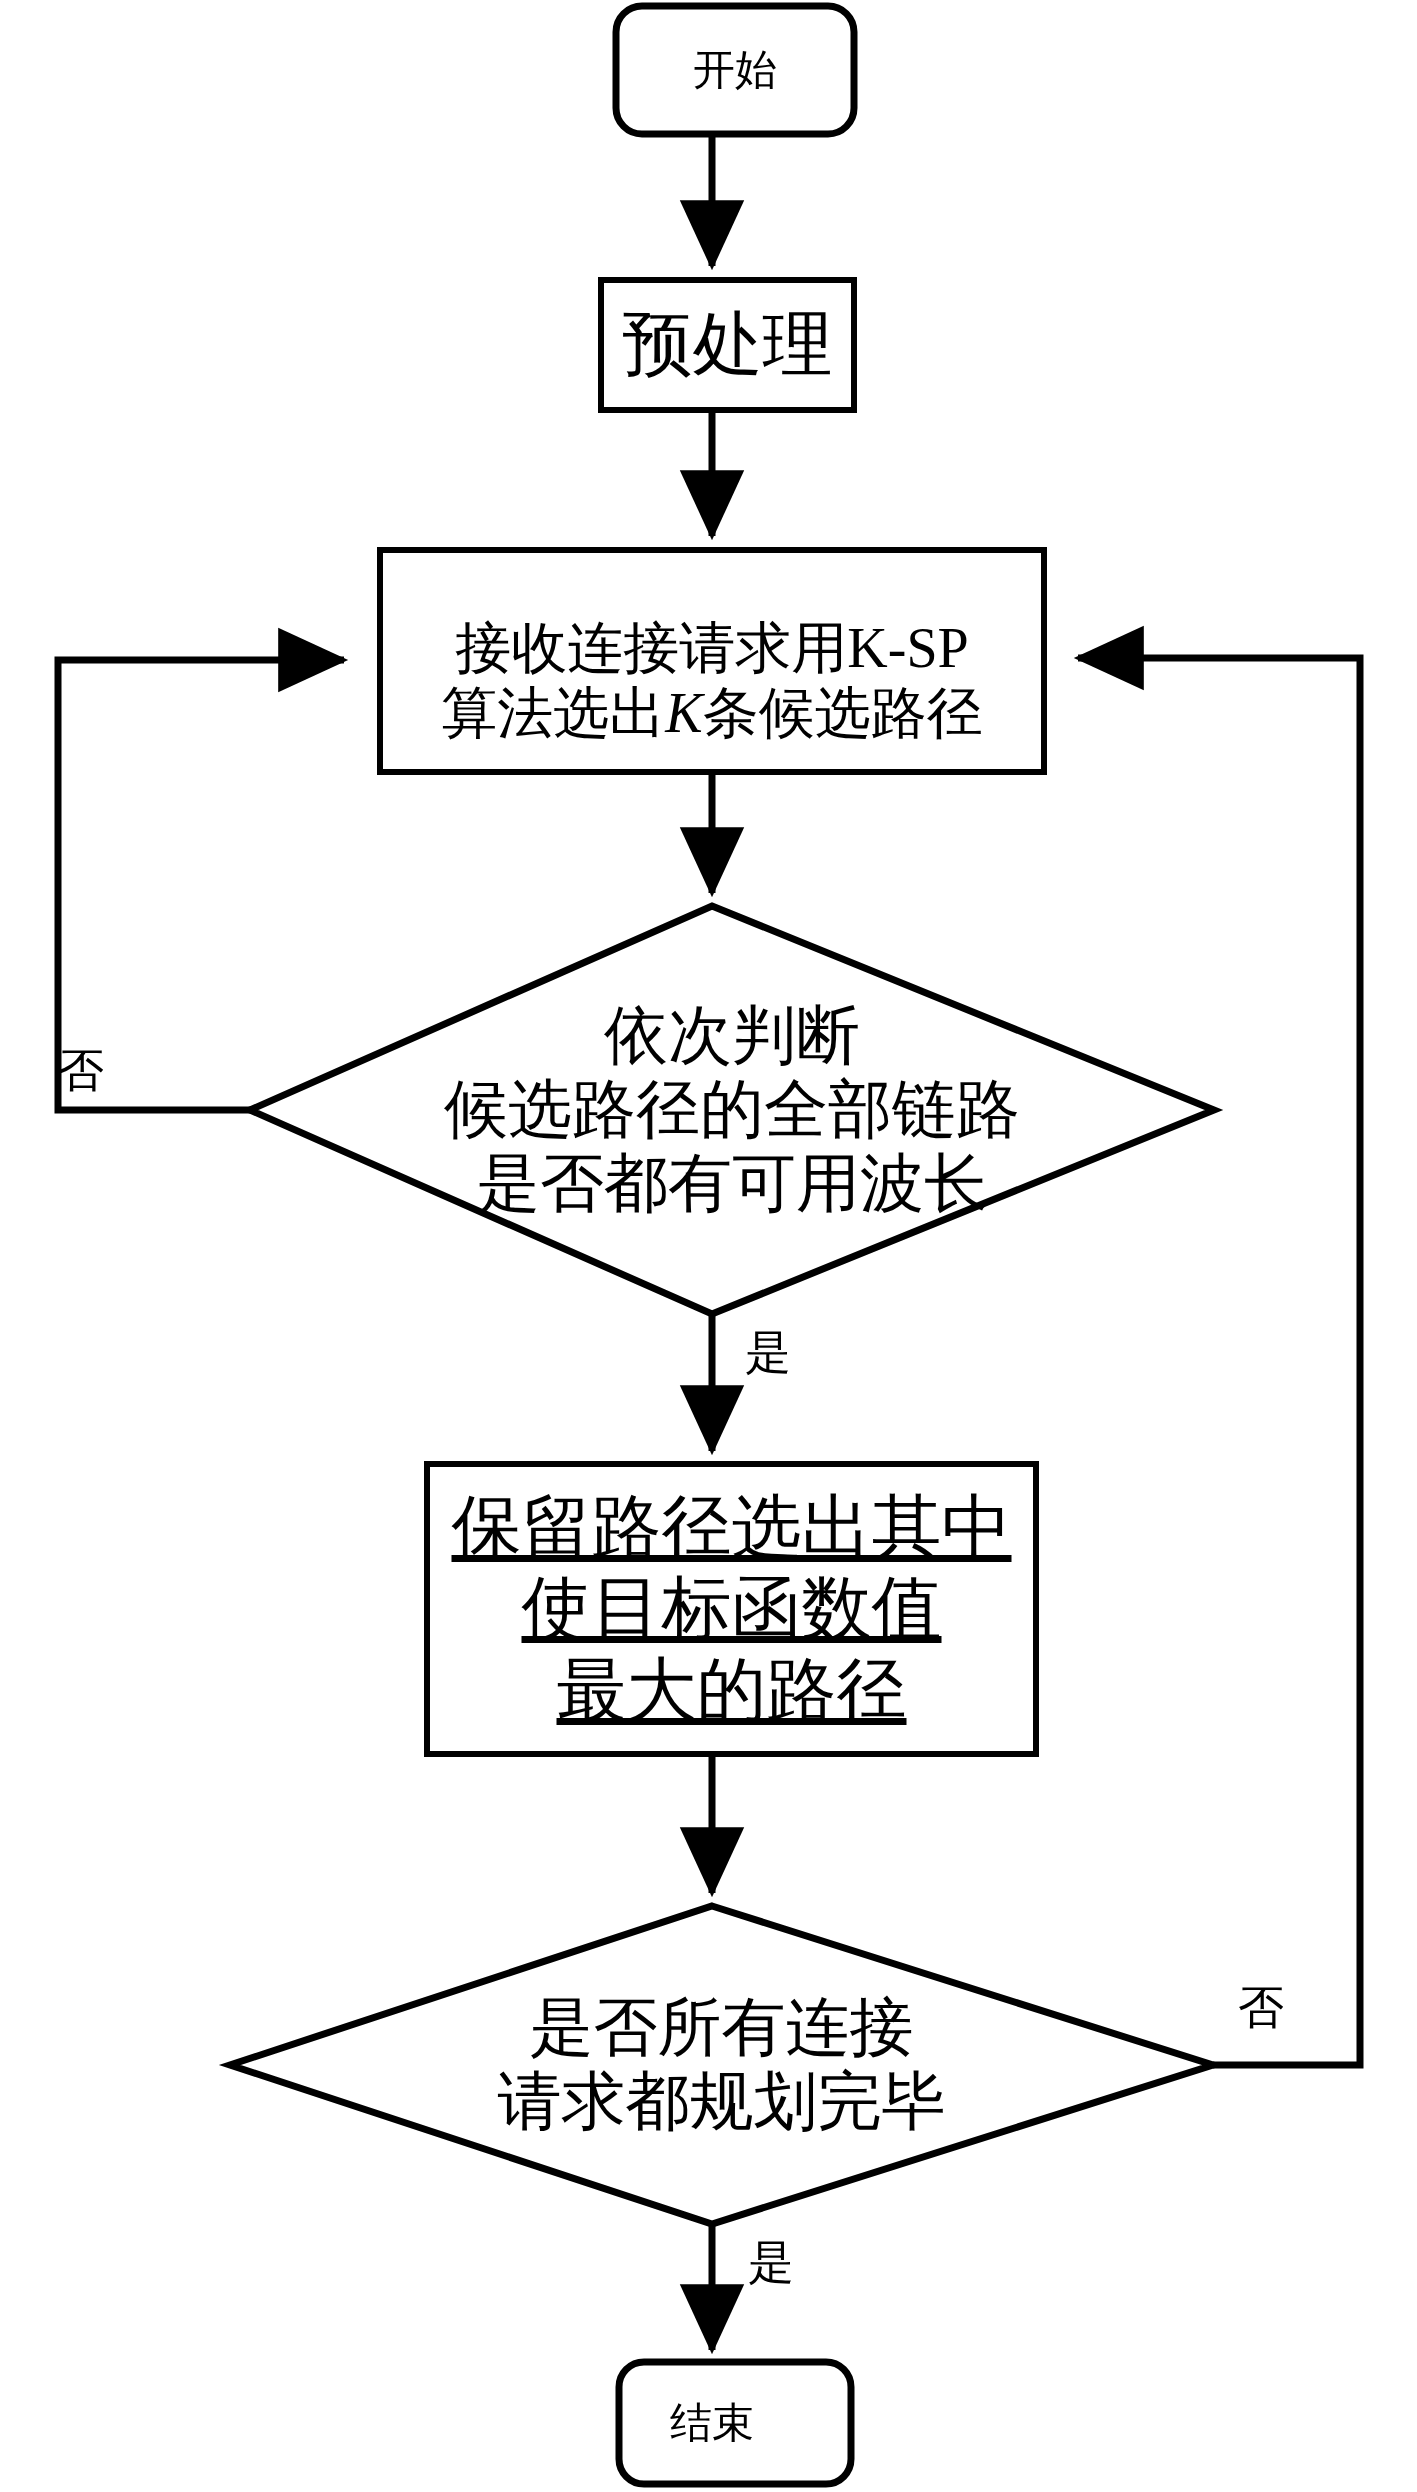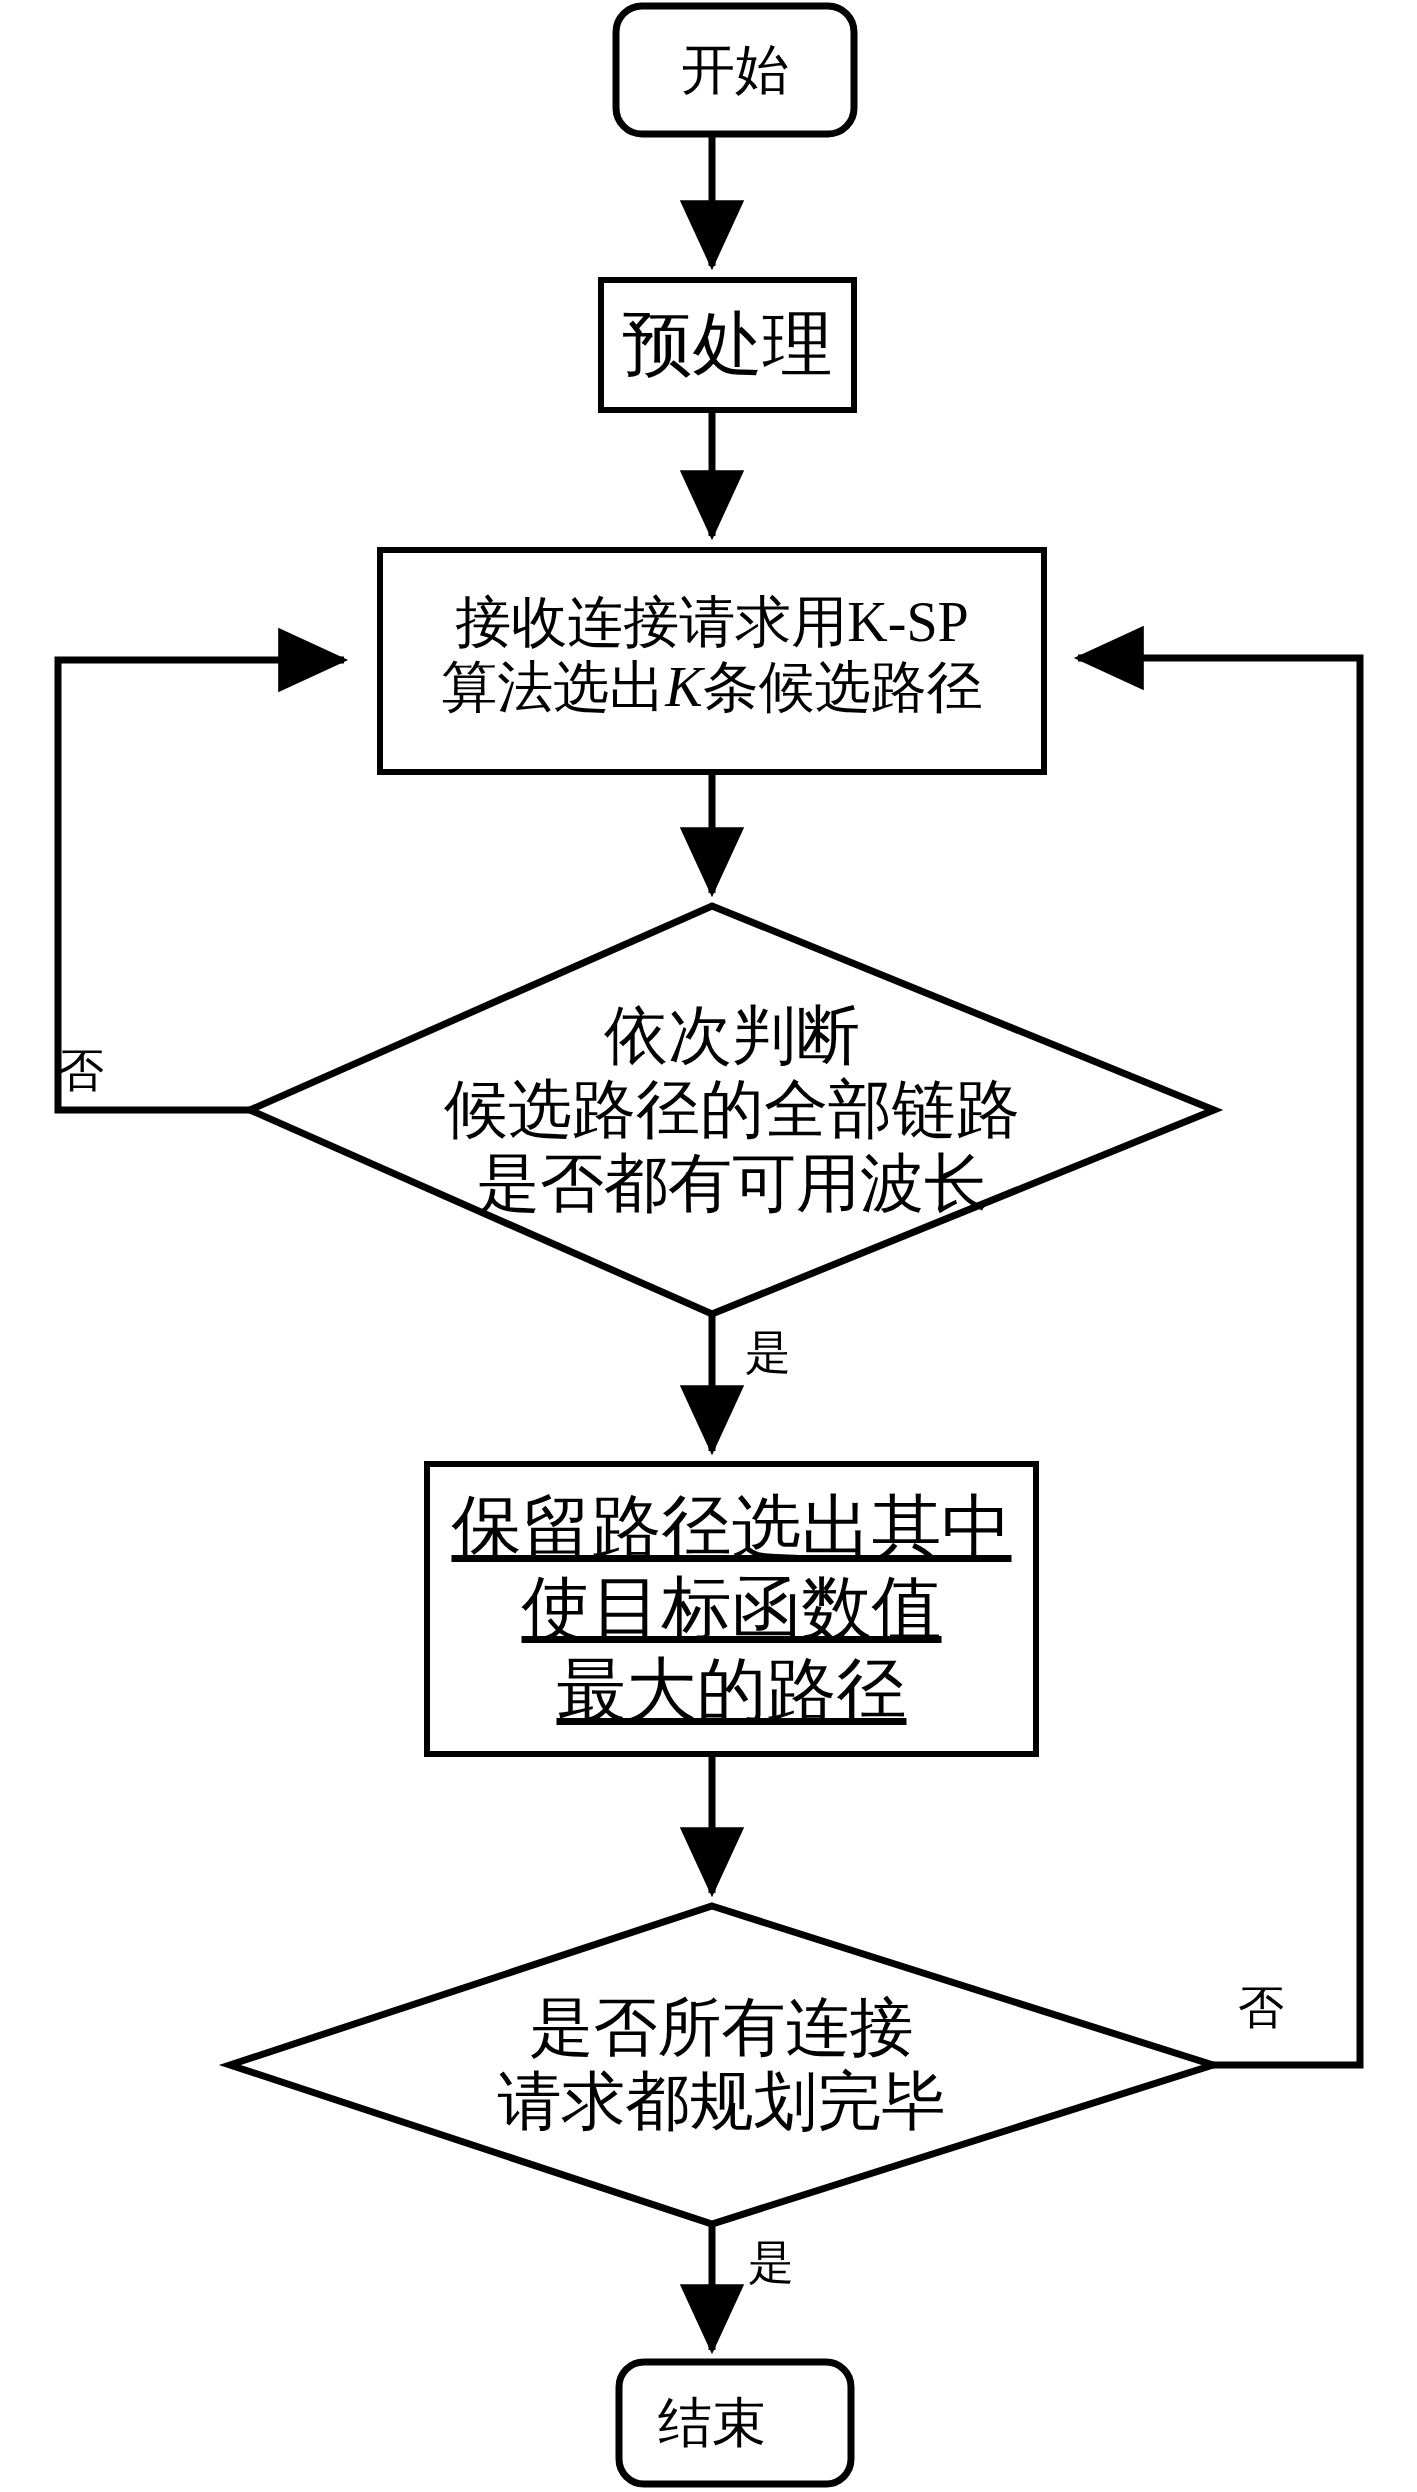--- a/index.html
+++ b/index.html
@@ -33,21 +33,21 @@
     text-align: center;
     color: #000000;
     white-space: pre;
     pointer-events: none;
   }
   .node-label .line {
     display: block;
     line-height: 1.16;
   }
   .terminal-text {
-    font-size: 54px;
+    font-size: 42px;
   }
   .process-text {
     font-size: 70px;
   }
   .ksp-text {
     font-size: 56px;
   }
   .decision-text {
     font-size: 64px;
   }
@@ -106,21 +106,21 @@
   </svg>
 
   <div class="node-label terminal-text" style="left:616px; top:6px; width:238px; height:128px;">
     <span class="line">开始</span>
   </div>
 
   <div class="node-label process-text" style="left:601px; top:280px; width:253px; height:130px;">
     <span class="line">预处理</span>
   </div>
 
-  <div class="node-label ksp-text" style="left:380px; top:544px; width:664px; height:222px;">
+  <div class="node-label ksp-text" style="left:380px; top:570px; width:664px; height:222px;">
     <span class="line">接收连接请求用K-SP</span>
     <span class="line"><span>算法选出</span><span class="math-italic">K</span><span>条候选路径</span></span>
   </div>
 
   <div class="node-label decision-text" style="left:250px; top:906px; width:964px; height:408px;">
     <span class="line">依次判断</span>
     <span class="line">候选路径的全部链路</span>
     <span class="line">是否都有可用波长</span>
   </div>
 

